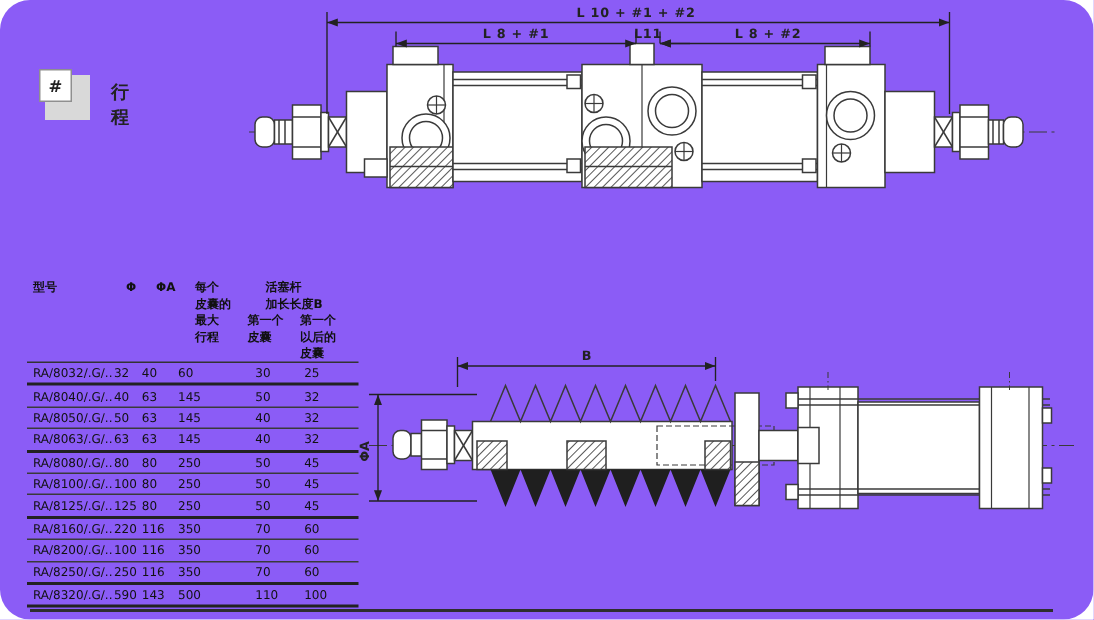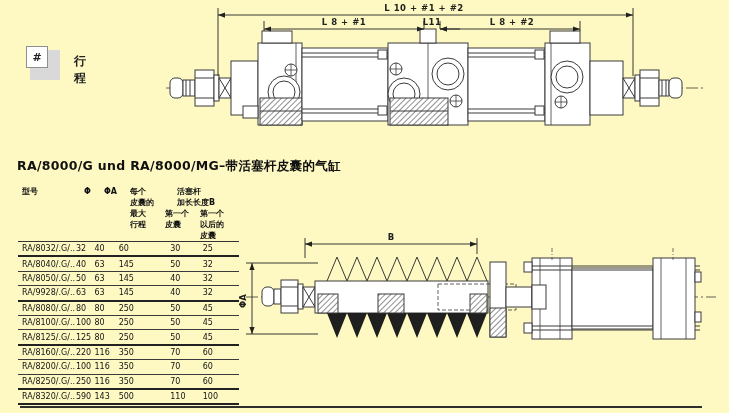--- a/index.html
+++ b/index.html
@@ -1,18 +1,18 @@
 <!DOCTYPE html>
 <html><head>
 <meta charset="utf-8">
 <style>
   html,body{margin:0;padding:0;background:#fff;}
   .page{
-    position:relative;width:729px;height:413px;background:#fef9c3;overflow:hidden;
-    font-family:"DejaVu Sans","Liberation Sans",sans-serif;color:#1c1c1c;
+    position:relative;width:729px;height:413px;background:#8b5cf6;overflow:hidden;
+    font-family:"DejaVu Sans","Liberation Sans",sans-serif;color:#1c1c1c;border-radius:20px;
   }
   svg text{font-family:"DejaVu Sans","Liberation Sans",sans-serif;}
 
   
   .legend{position:absolute;left:0;top:0;}
   .legend-shadow{position:absolute;left:30px;top:50px;width:30px;height:30px;background:#d9d9d9;}
   .legend-symbol-box{
     position:absolute;left:26px;top:46px;width:20px;height:20px;background:#fff;
     border:1px solid #8f8f8f;display:flex;align-items:center;justify-content:center;
     font-size:11px;font-weight:bold;color:#222;
@@ -179,21 +179,20 @@
   </svg>
 
   <div class="legend">
     <div class="legend-shadow"></div>
     <div class="legend-symbol-box">
       <span>#</span>
     </div>
     <div class="legend-label">行程</div>
   </div>
 
-  <div class="section-title">RA/8000/G und RA/8000/MG–带活塞杆皮囊的气缸</div>
 
   <div class="spec-table">
     <div class="t-head">
       <span class="th th-model">型号</span>
       <span class="th th-phi">Φ</span>
       <span class="th th-phia">ΦA</span>
       <span class="th th-stroke">每个
 皮囊的
 最大
 行程</span>
@@ -227,21 +226,21 @@
     <div class="t-row">
       <span class="c c-model">RA/8050/.G/..</span>
       <span class="c c-phi">50</span>
       <span class="c c-phia">63</span>
       <span class="c c-stroke">145</span>
       <span class="c c-first">40</span>
       <span class="c c-after">32</span>
     </div>
 
     <div class="t-row">
-      <span class="c c-model">RA/9928/.G/..</span>
+      <span class="c c-model">RA/8063/.G/..</span>
       <span class="c c-phi">63</span>
       <span class="c c-phia">63</span>
       <span class="c c-stroke">145</span>
       <span class="c c-first">40</span>
       <span class="c c-after">32</span>
     </div>
 
     <div class="t-row">
       <span class="c c-model">RA/8080/.G/..</span>
       <span class="c c-phi">80</span>

